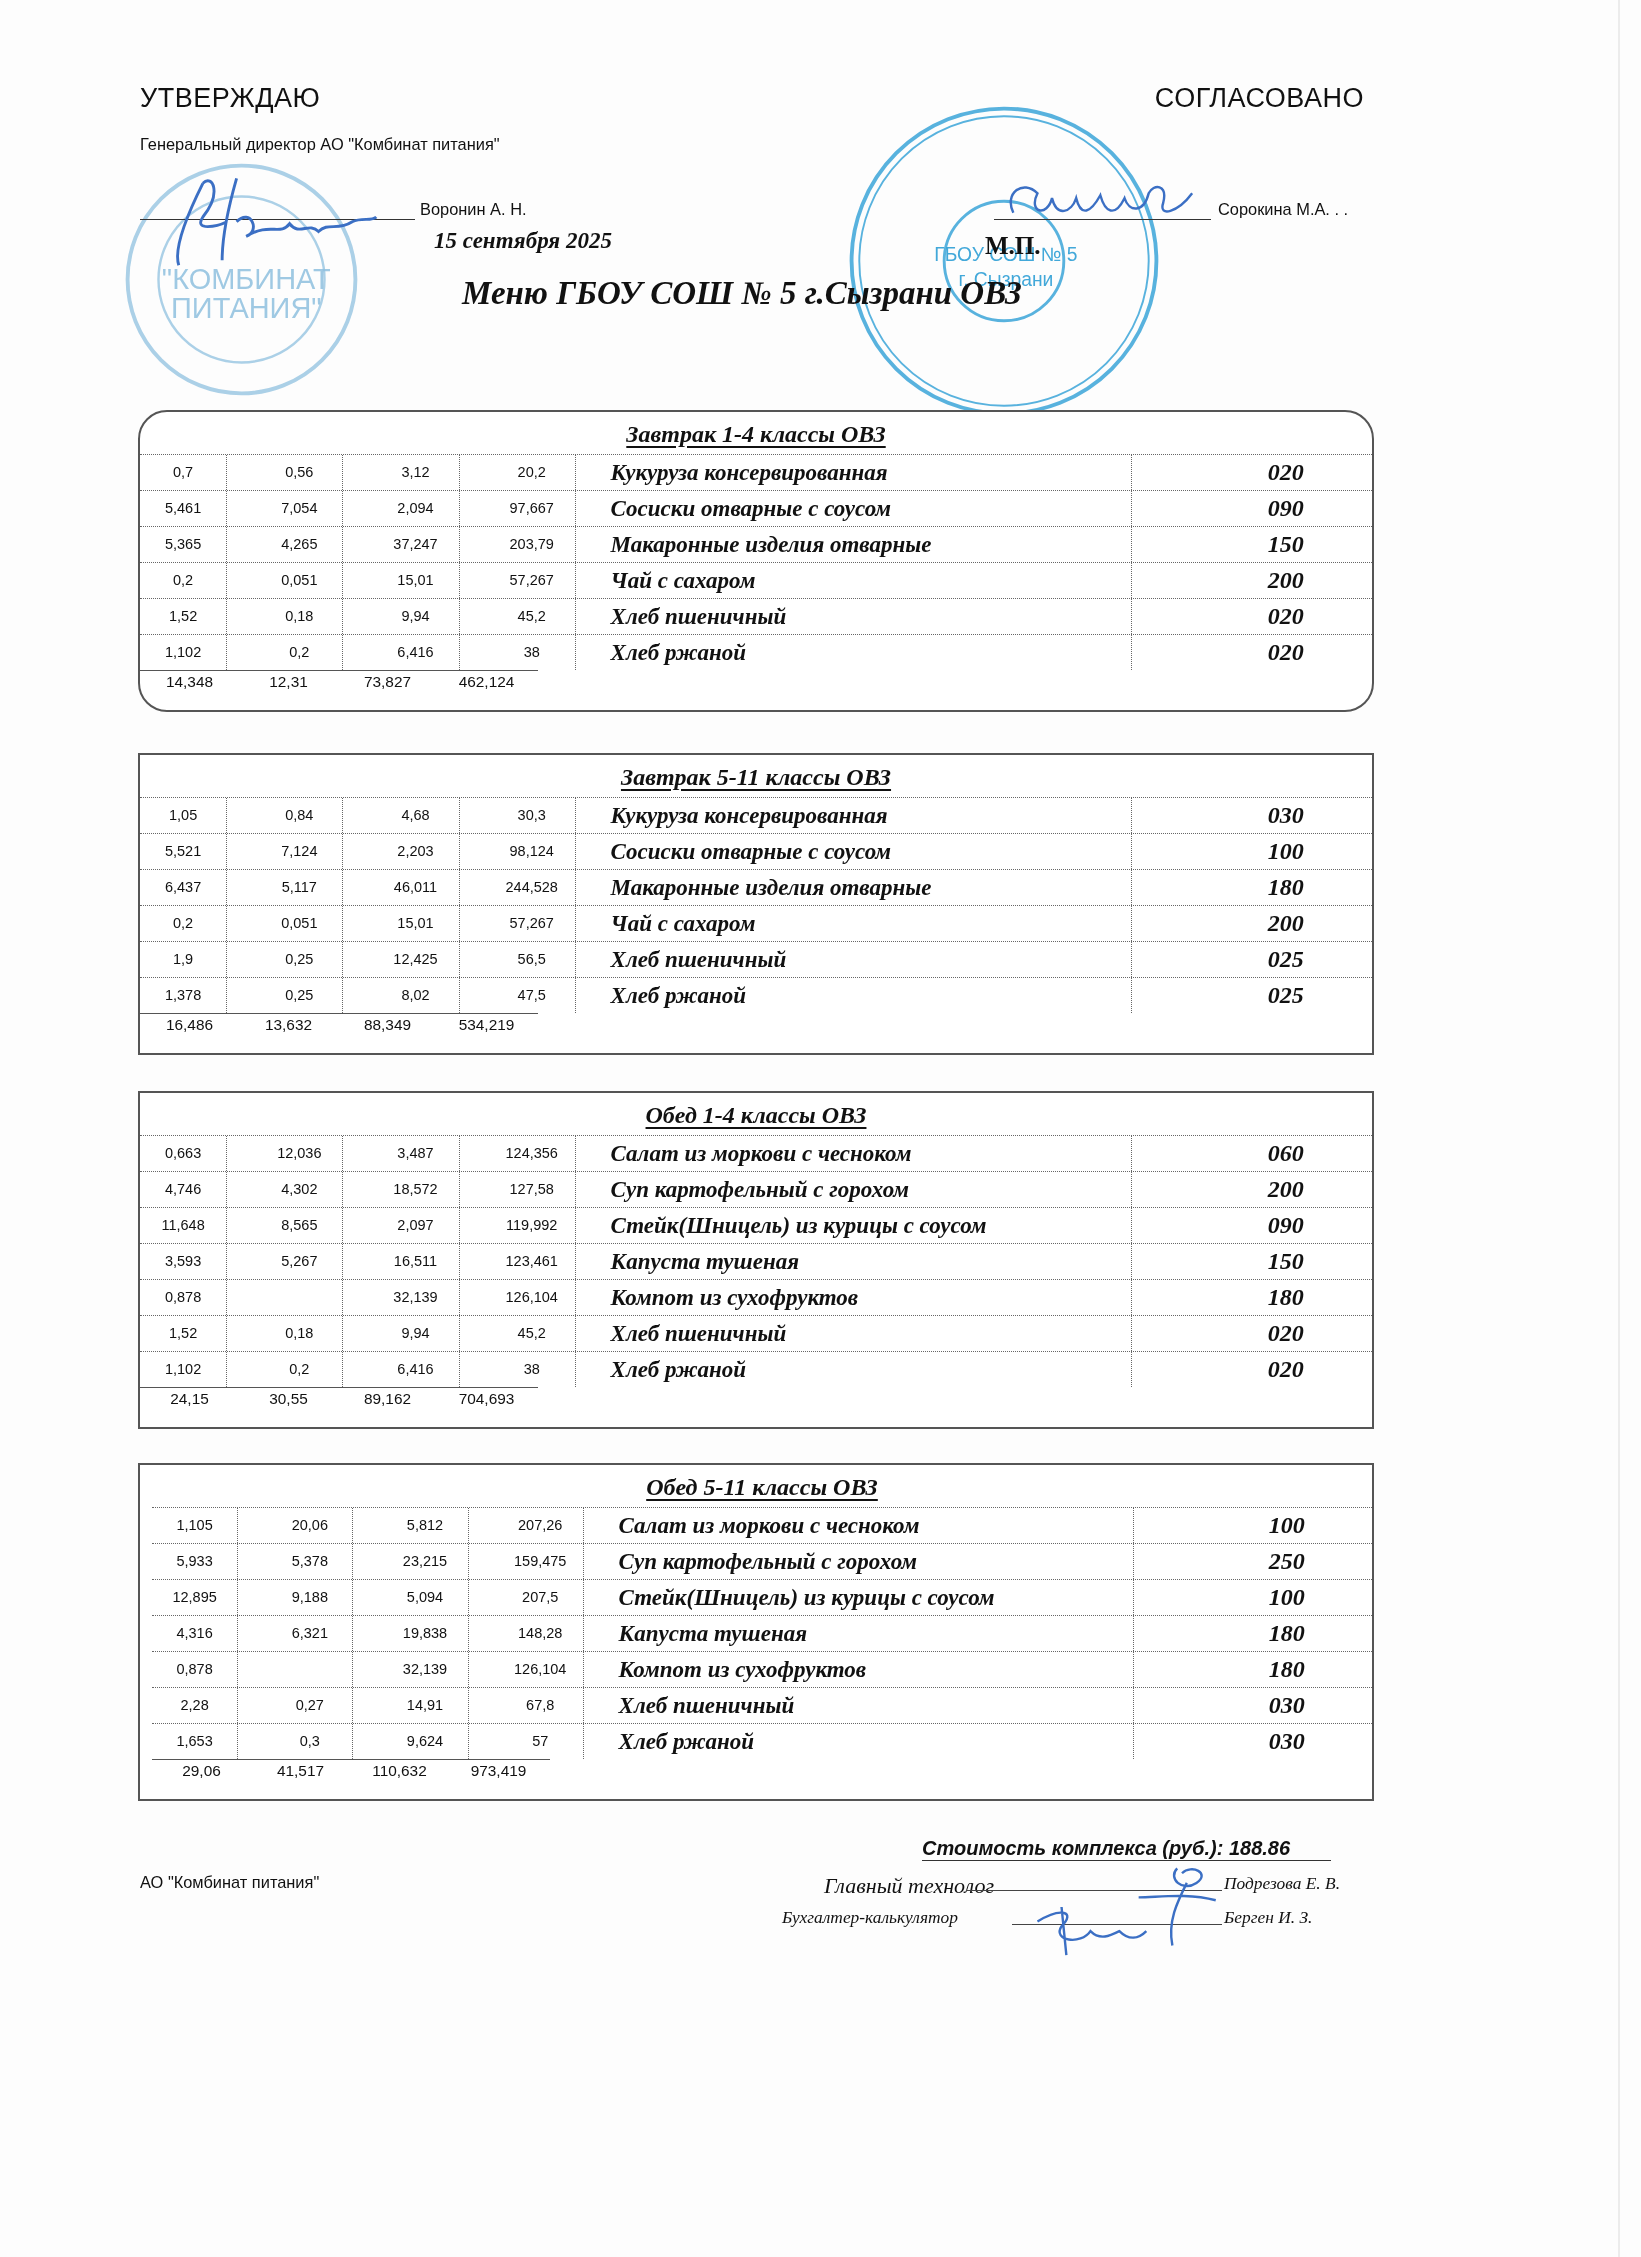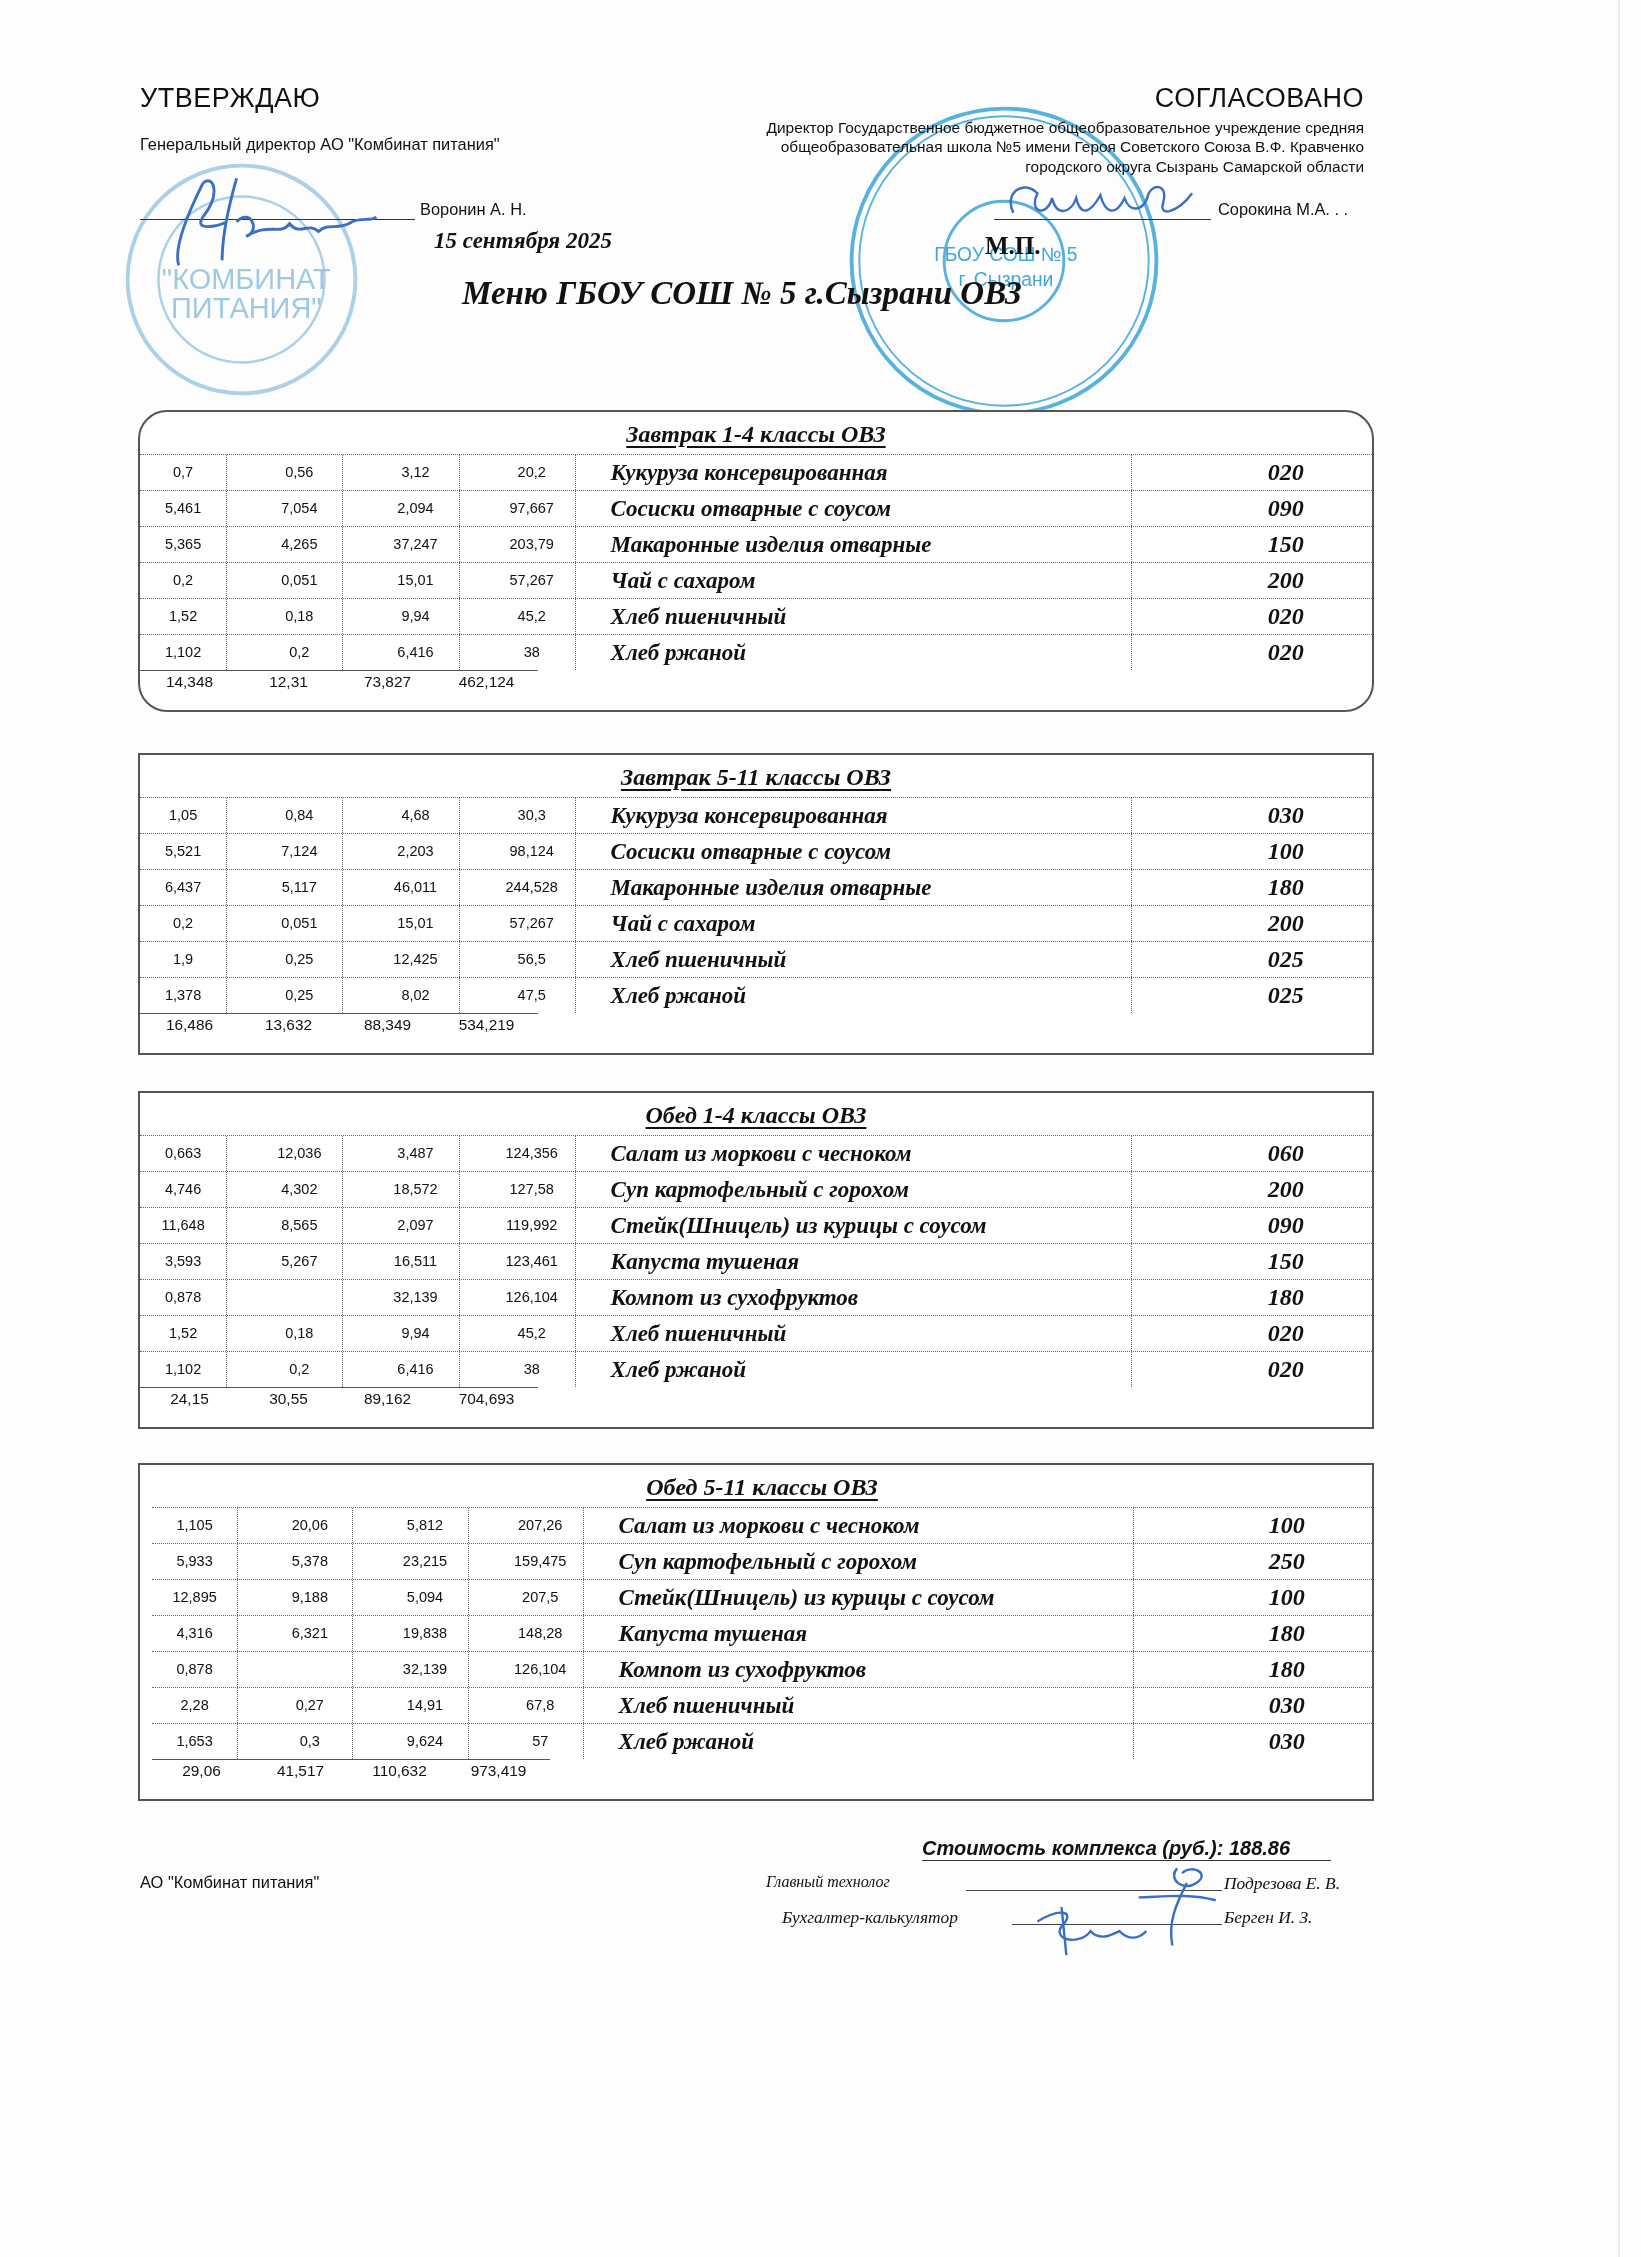--- a/index.html
+++ b/index.html
@@ -40,21 +40,21 @@
   .cell { box-sizing: border-box; text-align: center; font-size: 14.5px; line-height: 35px; border-right: 1.4px dotted #666; }
   .c0 { width: 99px; } .c1 { width: 99px; } .c2 { width: 99px; } .c3 { width: 99px; }
   .cname { width: 598px; text-align: left; padding-left: 5.8px; font-family: "Liberation Serif", serif; font-style: italic; font-weight: bold; font-size: 23px; line-height: 35px; }
   .cyield { width: 235px; border-right: none; font-family: "Liberation Serif", serif; font-style: italic; font-weight: bold; font-size: 24px; line-height: 35px; padding-left: 39px; }
   .totals { display: flex; height: 39px; }
   .totals .cell { border-right: none; font-size: 15.4px; line-height: 21px; }
   .totals-wrap { border-top: 1.9px solid #555; width: 398px; }
 
   .cost { position: absolute; left: 922px; top: 1837px; font-size: 20px; font-style: italic; font-weight: bold; border-bottom: 1.9px solid #333; padding-right: 41px; }
   .footer-org { position: absolute; left: 140px; top: 1873px; font-size: 16.4px; }
-  .footer-role1 { position: absolute; left: 766px; top: 1873px; font-family: "Liberation Serif", serif; font-style: italic; font-size: 16px; }
+  .footer-role1 { position: absolute; left: 824px; top: 1873px; font-family: "Liberation Serif", serif; font-style: italic; font-size: 22px; }
   .footer-line1 { position: absolute; left: 966px; top: 1890px; width: 256px; border-bottom: 1.2px solid #444; }
   .footer-name1 { position: absolute; left: 1224px; top: 1873px; font-family: "Liberation Serif", serif; font-style: italic; font-size: 17.4px; }
   .footer-role2 { position: absolute; left: 782px; top: 1907px; font-family: "Liberation Serif", serif; font-style: italic; font-size: 17.4px; }
   .footer-line2 { position: absolute; left: 1012px; top: 1924px; width: 210px; border-bottom: 1.2px solid #444; }
   .footer-name2 { position: absolute; left: 1224px; top: 1907px; font-family: "Liberation Serif", serif; font-style: italic; font-size: 17.4px; }
 
   
   .stamp { position: absolute; pointer-events: none; }
   .sig { position: absolute; pointer-events: none; }
 </style>
@@ -83,25 +83,20 @@
   <div class="hdr-left-sub">Генеральный директор АО "Комбинат питания"</div>
   <div class="hdr-left-sign"></div>
   <div class="hdr-left-name">Воронин А. Н.</div>
   <div class="hdr-date">15 сентября 2025</div>
 
   <svg class="sig" style="left:145px;top:164px;" width="241" height="106" viewBox="0 0 250 110">
     <path d="M60 20 C40 60, 30 90, 35 105 M60 20 C70 10, 80 30, 60 55 C50 70, 75 65, 85 60 M95 15 C85 50, 80 80, 80 100 M95 60 C110 45, 120 70, 105 75 C130 60, 140 75, 150 62 C160 75, 170 60, 180 70 C190 60, 200 70, 215 60 C225 55, 235 60, 240 55" fill="none" stroke="#3b6fc4" stroke-width="3"></path>
   </svg>
 
   <div class="hdr-right-title">СОГЛАСОВАНО</div>
-  <div class="hdr-right-sub">
-    <div>Директор Государственное бюджетное общеобразовательное учреждение средняя</div>
-    <div>общеобразовательная школа №5 имени Героя Советского Союза В.Ф. Кравченко</div>
-    <div>городского округа Сызрань Самарской области</div>
-  </div>
   <div class="hdr-right-sign"></div>
   <div class="hdr-right-name">Сорокина М.А. . .</div>
   <div class="hdr-mp">М.П.</div>
 
   <svg class="sig" style="left:994px;top:174px;" width="203" height="58" viewBox="0 0 210 60">
     <path d="M20 40 C10 20, 30 5, 45 20 C35 40, 55 45, 60 25 C65 45, 80 40, 85 25 C90 45, 100 40, 110 22 C115 40, 125 45, 135 25 C140 40, 155 40, 160 20 C165 10, 180 10, 175 30 C170 45, 190 40, 205 20" fill="none" stroke="#3b6fc4" stroke-width="2.5"></path>
   </svg>
 
   <div class="doc-title">Меню ГБОУ СОШ № 5 г.Сызрани ОВЗ</div>
 

